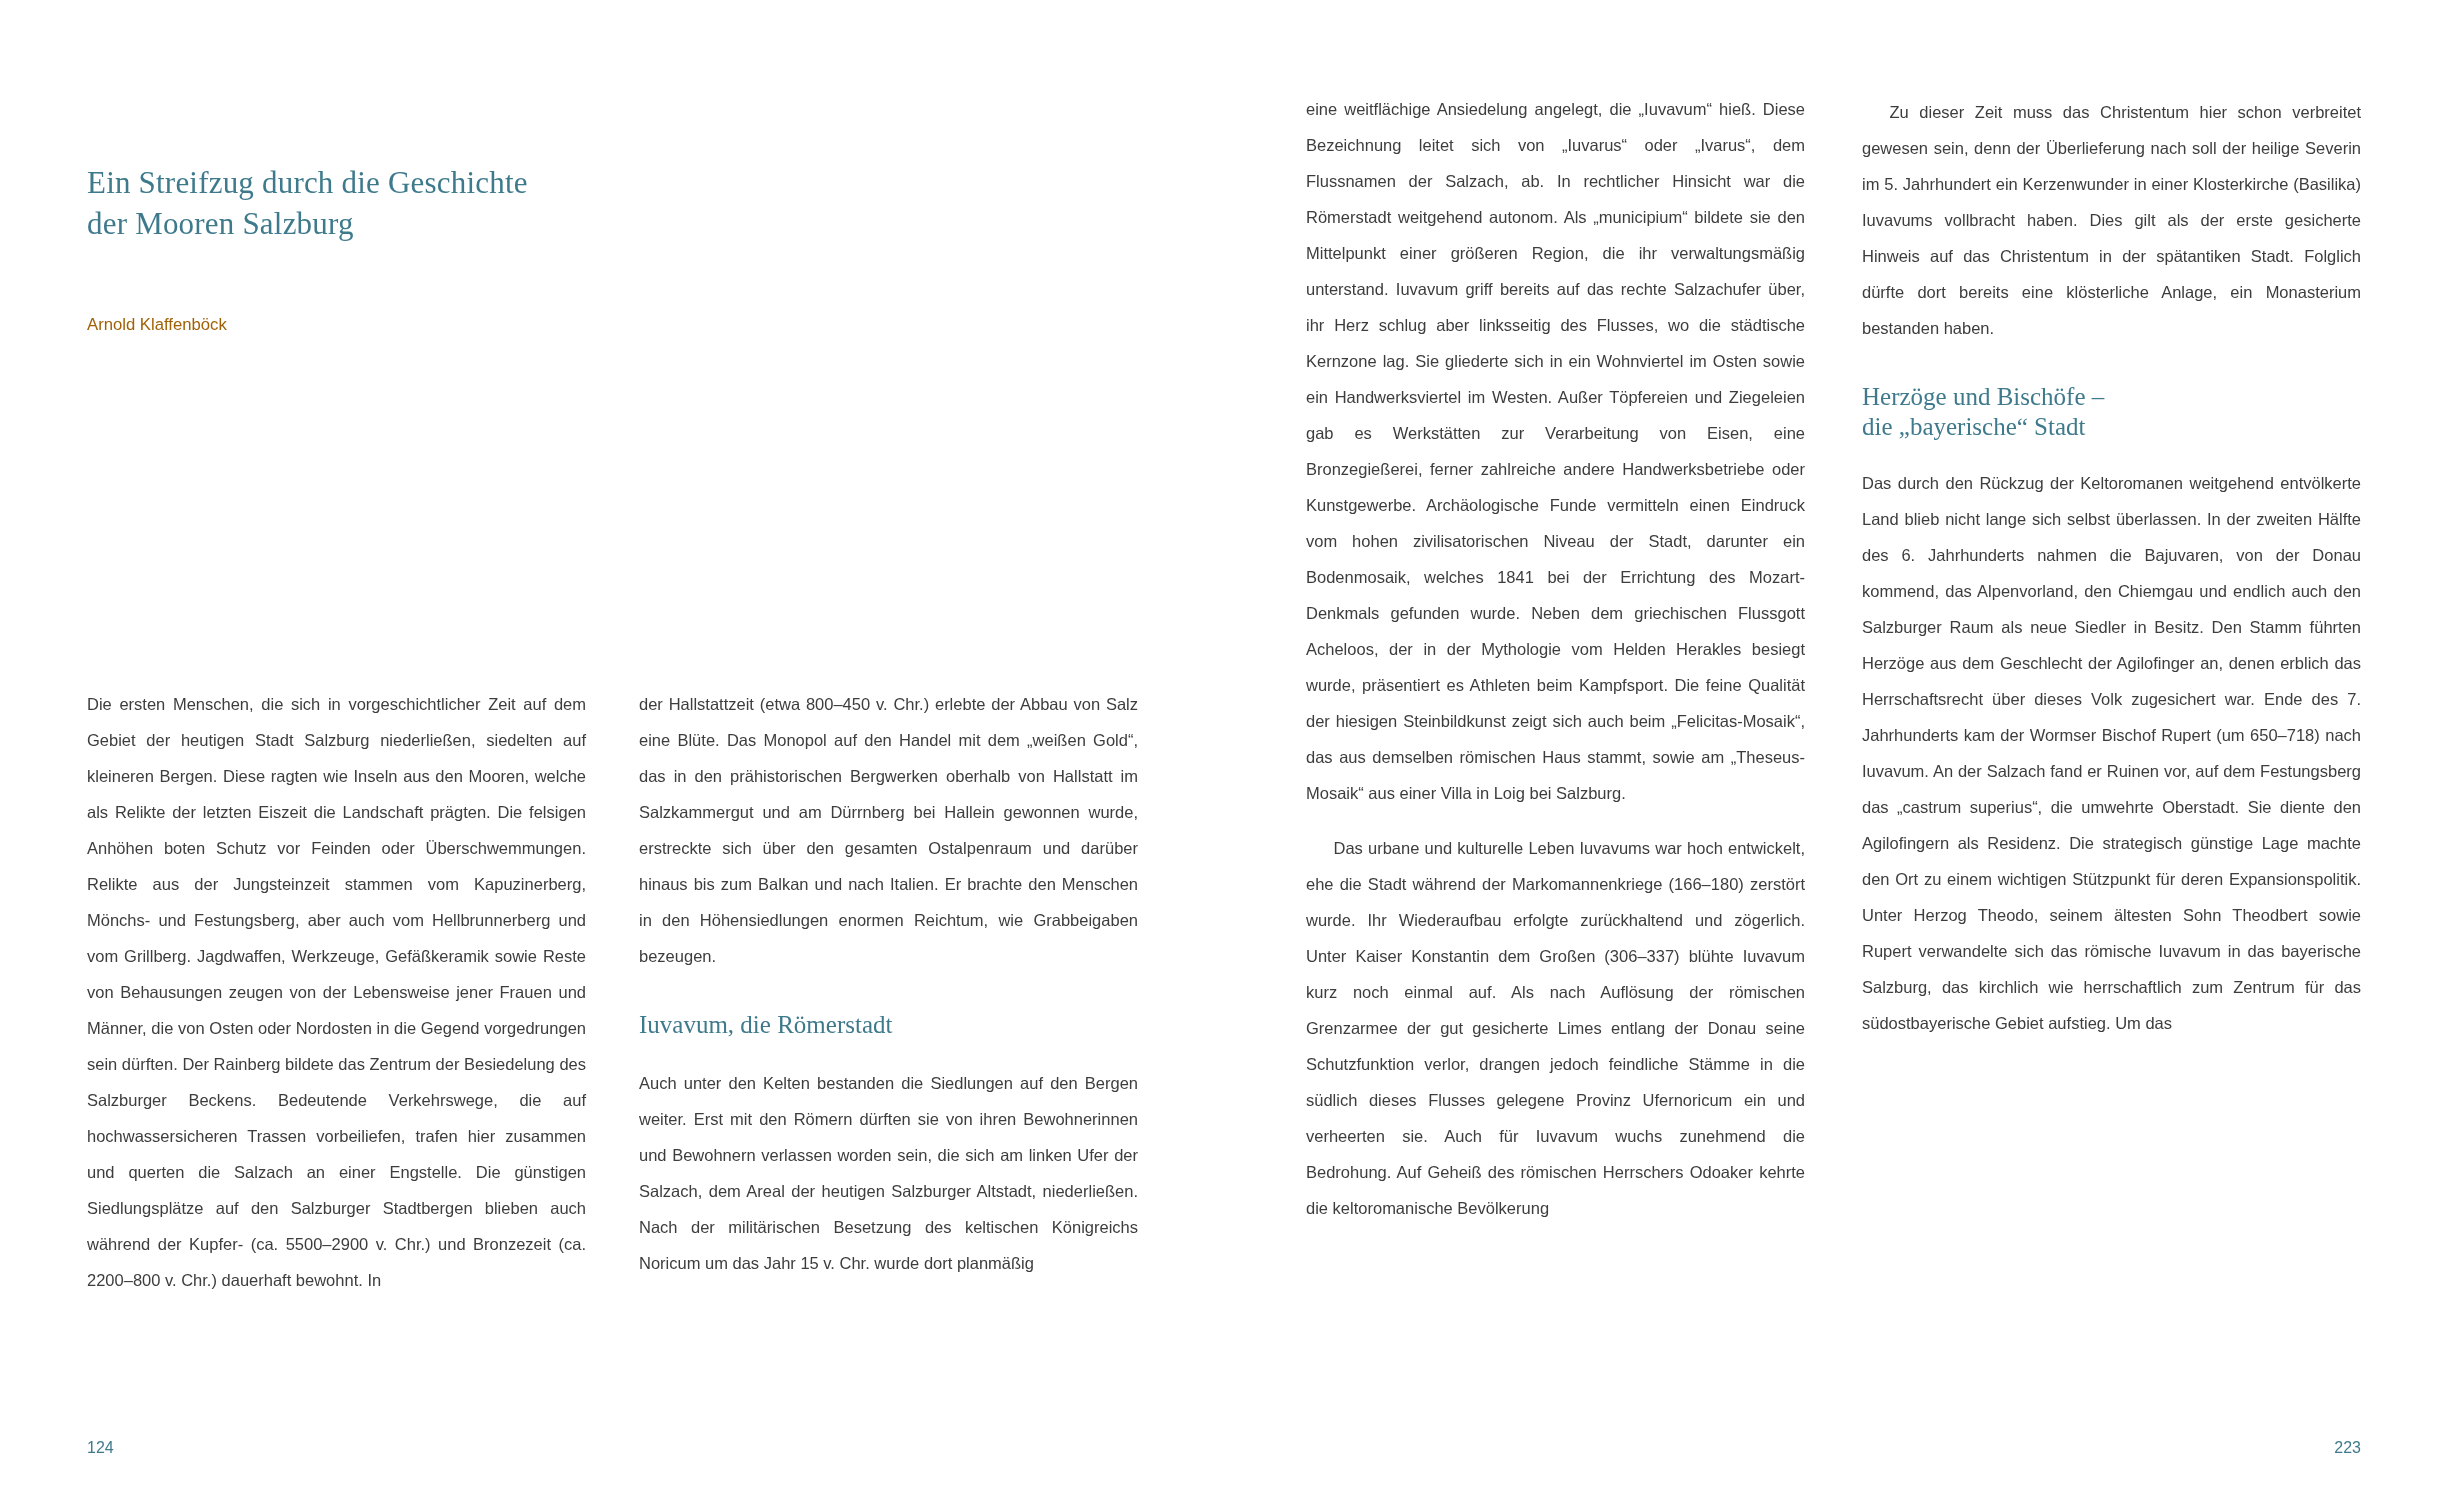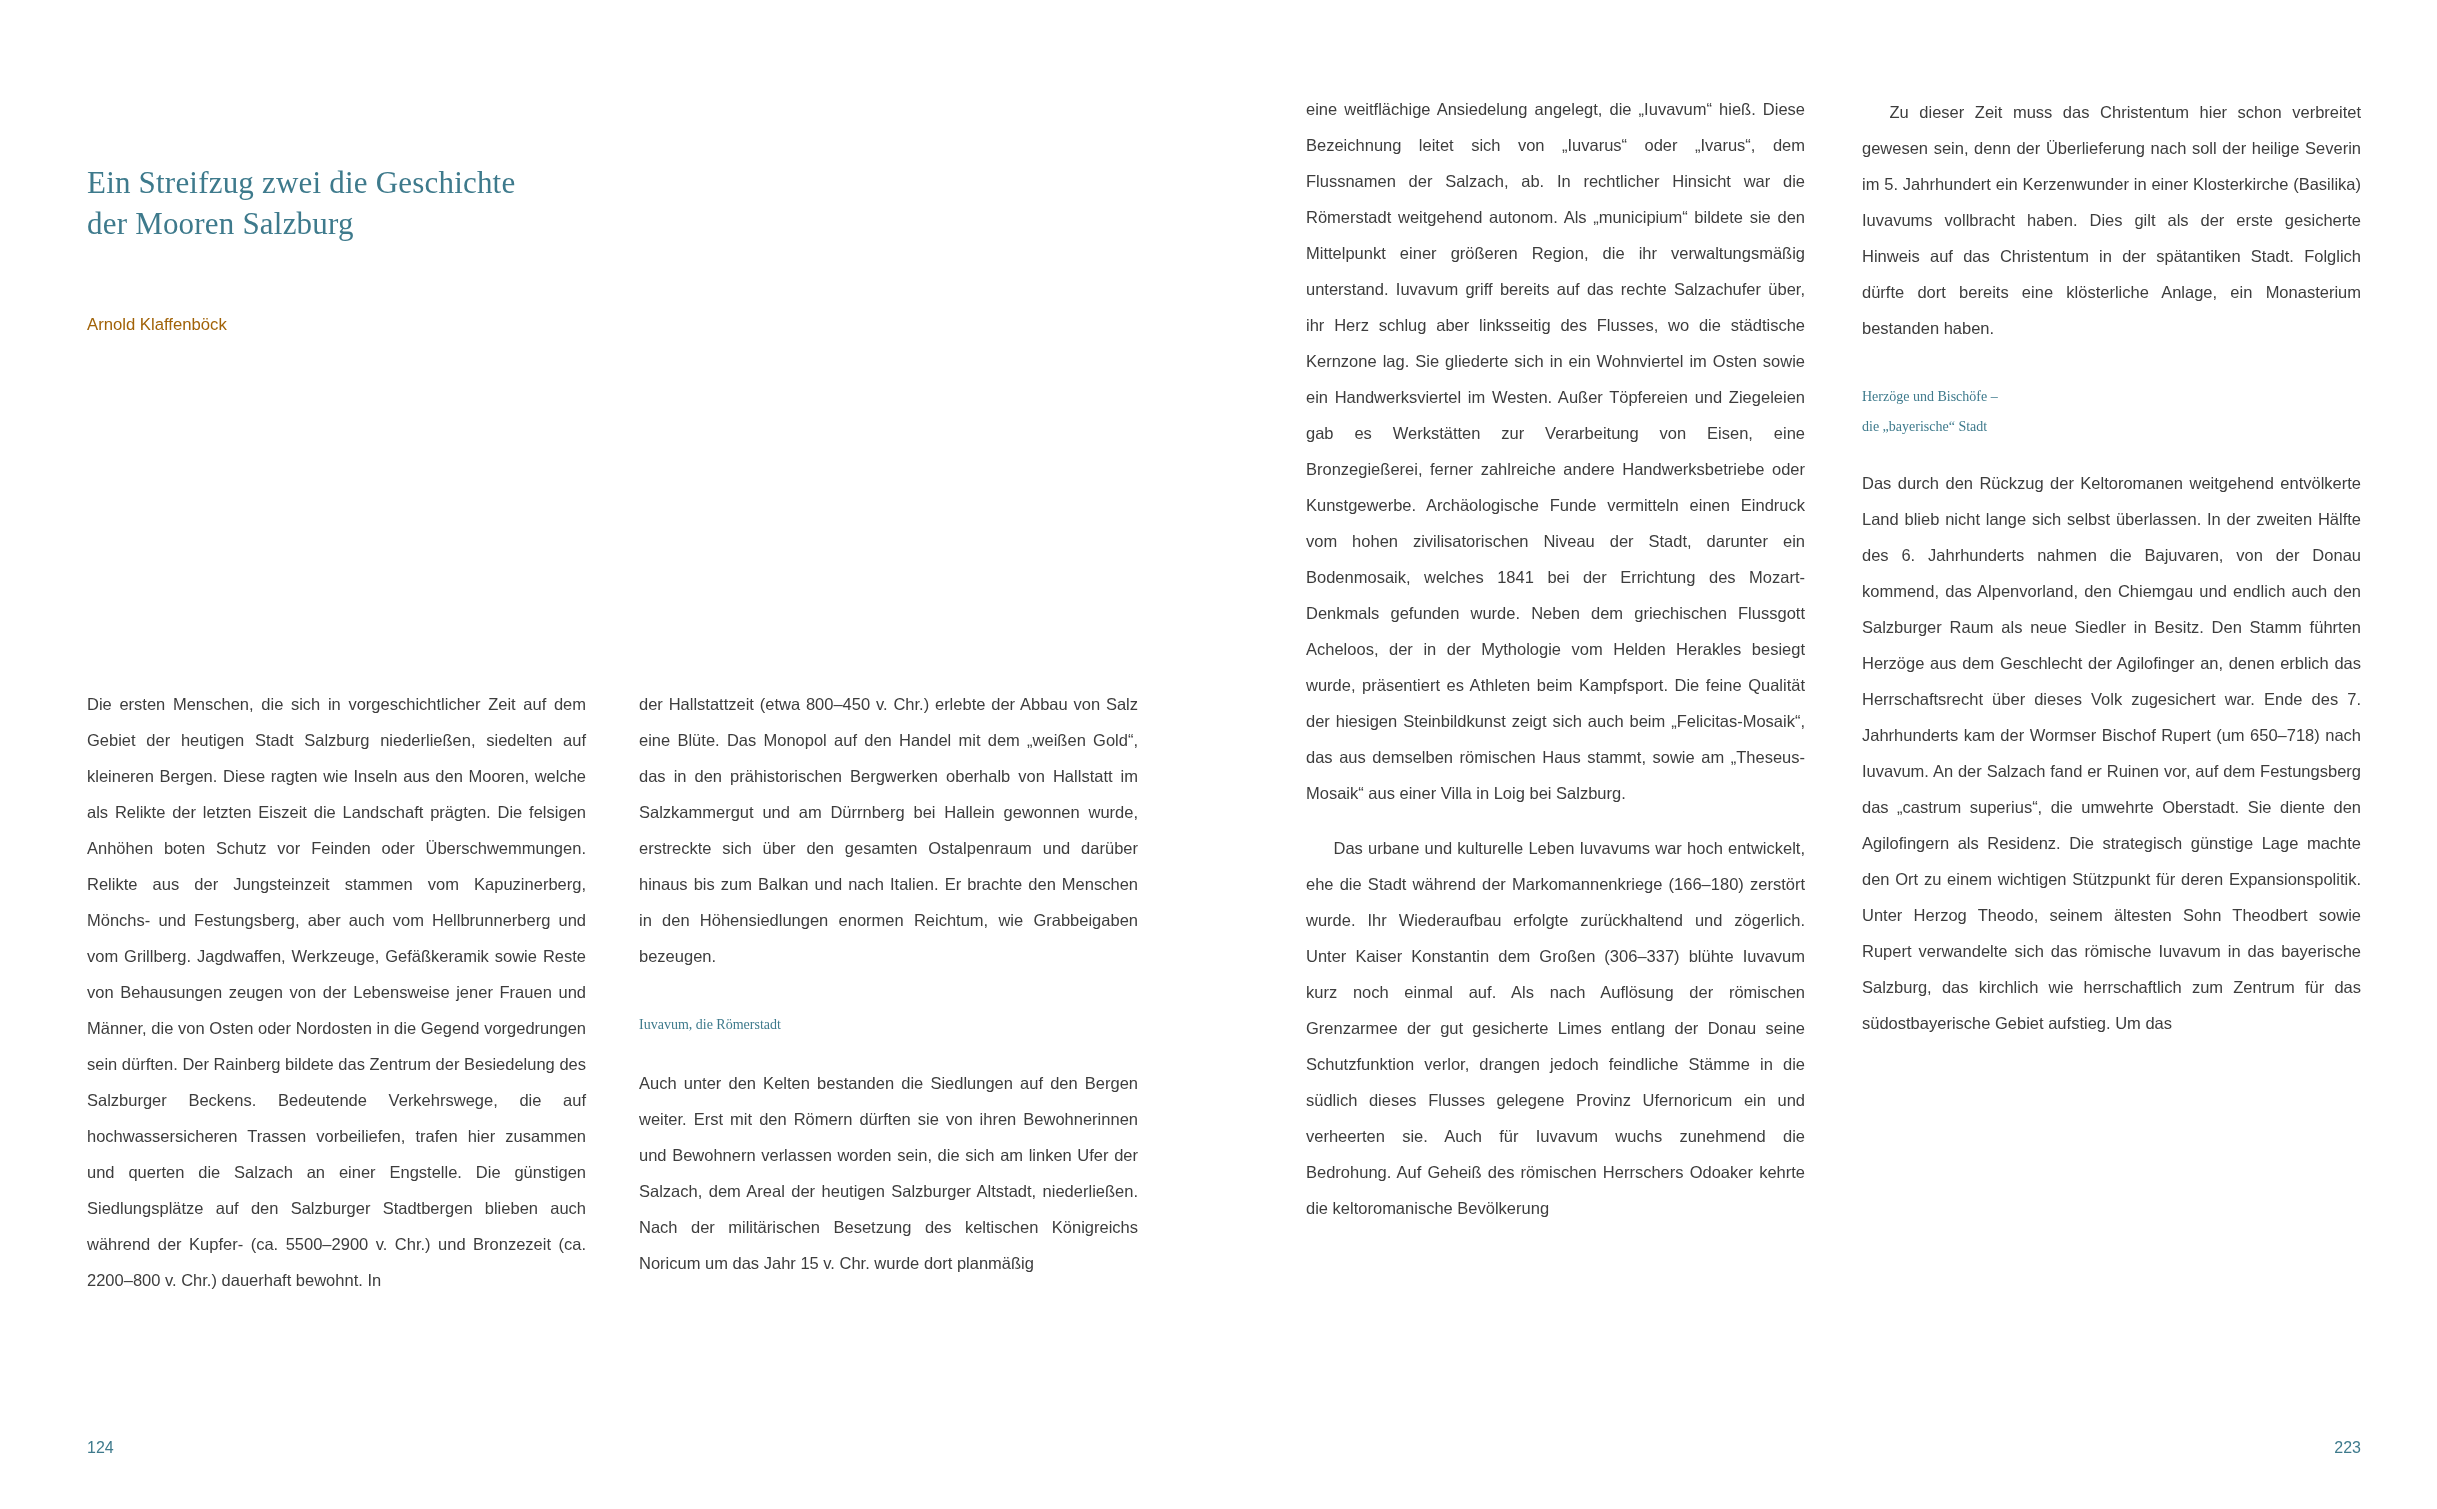--- a/index.html
+++ b/index.html
@@ -44,21 +44,21 @@
     position: absolute;
     left: 87px;
     top: 315px;
     font-size: 16.7px;
     color: #a16207;
   }
 
   .section-heading {
     font-family: "Liberation Serif", serif;
     font-weight: 400;
-    font-size: 14px;
+    font-size: 25px;
     line-height: 30.5px;
     color: #3e7a8c;
     text-align: left;
     text-indent: 0;
     margin-top: 36px;
     margin-bottom: 24.6px;
   }
   .section-heading.two-line { margin-bottom: 22.6px; }
   .section-heading .heading-line { display: block; }
 
@@ -70,21 +70,21 @@
   }
   .page-number.left  { left: 87px; }
   .page-number.right { right: 77px; text-align: right; }
 </style>
 </head>
 <body>
 
 <div class="spread">
 
   <h1 class="article-title">
-    <span class="heading-line" style="display:block">Ein Streifzug zwei die Geschichte</span>
+    <span class="heading-line" style="display:block">Ein Streifzug durch die Geschichte</span>
     <span class="heading-line" style="display:block">der Mooren Salzburg</span>
   </h1>
   <div class="article-author">Arnold Klaffenböck</div>
 
   <div class="body-col" style="left:87px; top:686px;">
     <p>Die ersten Menschen, die sich in vorgeschichtlicher Zeit auf dem Gebiet der heutigen Stadt Salzburg niederließen, siedelten auf kleineren Bergen. Diese ragten wie Inseln aus den Mooren, welche als Relikte der letzten Eiszeit die Landschaft prägten. Die felsigen Anhöhen boten Schutz vor Feinden oder Überschwemmungen. Relikte aus der Jungsteinzeit stammen vom Kapuzinerberg, Mönchs- und Festungsberg, aber auch vom Hellbrunnerberg und vom Grillberg. Jagdwaffen, Werkzeuge, Gefäßkeramik sowie Reste von Behausungen zeugen von der Lebensweise jener Frauen und Männer, die von Osten oder Nordosten in die Gegend vorgedrungen sein dürften. Der Rainberg bildete das Zentrum der Besiedelung des Salzburger Beckens. Bedeutende Verkehrswege, die auf hochwassersicheren Trassen vorbeiliefen, trafen hier zusammen und querten die Salzach an einer Engstelle. Die günstigen Siedlungsplätze auf den Salzburger Stadtbergen blieben auch während der Kupfer- (ca. 5500–2900 v. Chr.) und Bronzezeit (ca. 2200–800 v. Chr.) dauerhaft bewohnt. In</p>
   </div>
 
   <div class="body-col" style="left:639px; top:686px;">
     <p>der Hallstattzeit (etwa 800–450 v. Chr.) erlebte der Abbau von Salz eine Blüte. Das Monopol auf den Handel mit dem „weißen Gold“, das in den prähistorischen Bergwerken oberhalb von Hallstatt im Salzkammergut und am Dürrnberg bei Hallein gewonnen wurde, erstreckte sich über den gesamten Ostalpenraum und darüber hinaus bis zum Balkan und nach Italien. Er brachte den Menschen in den Höhensiedlungen enormen Reichtum, wie Grabbeigaben bezeugen.</p>

